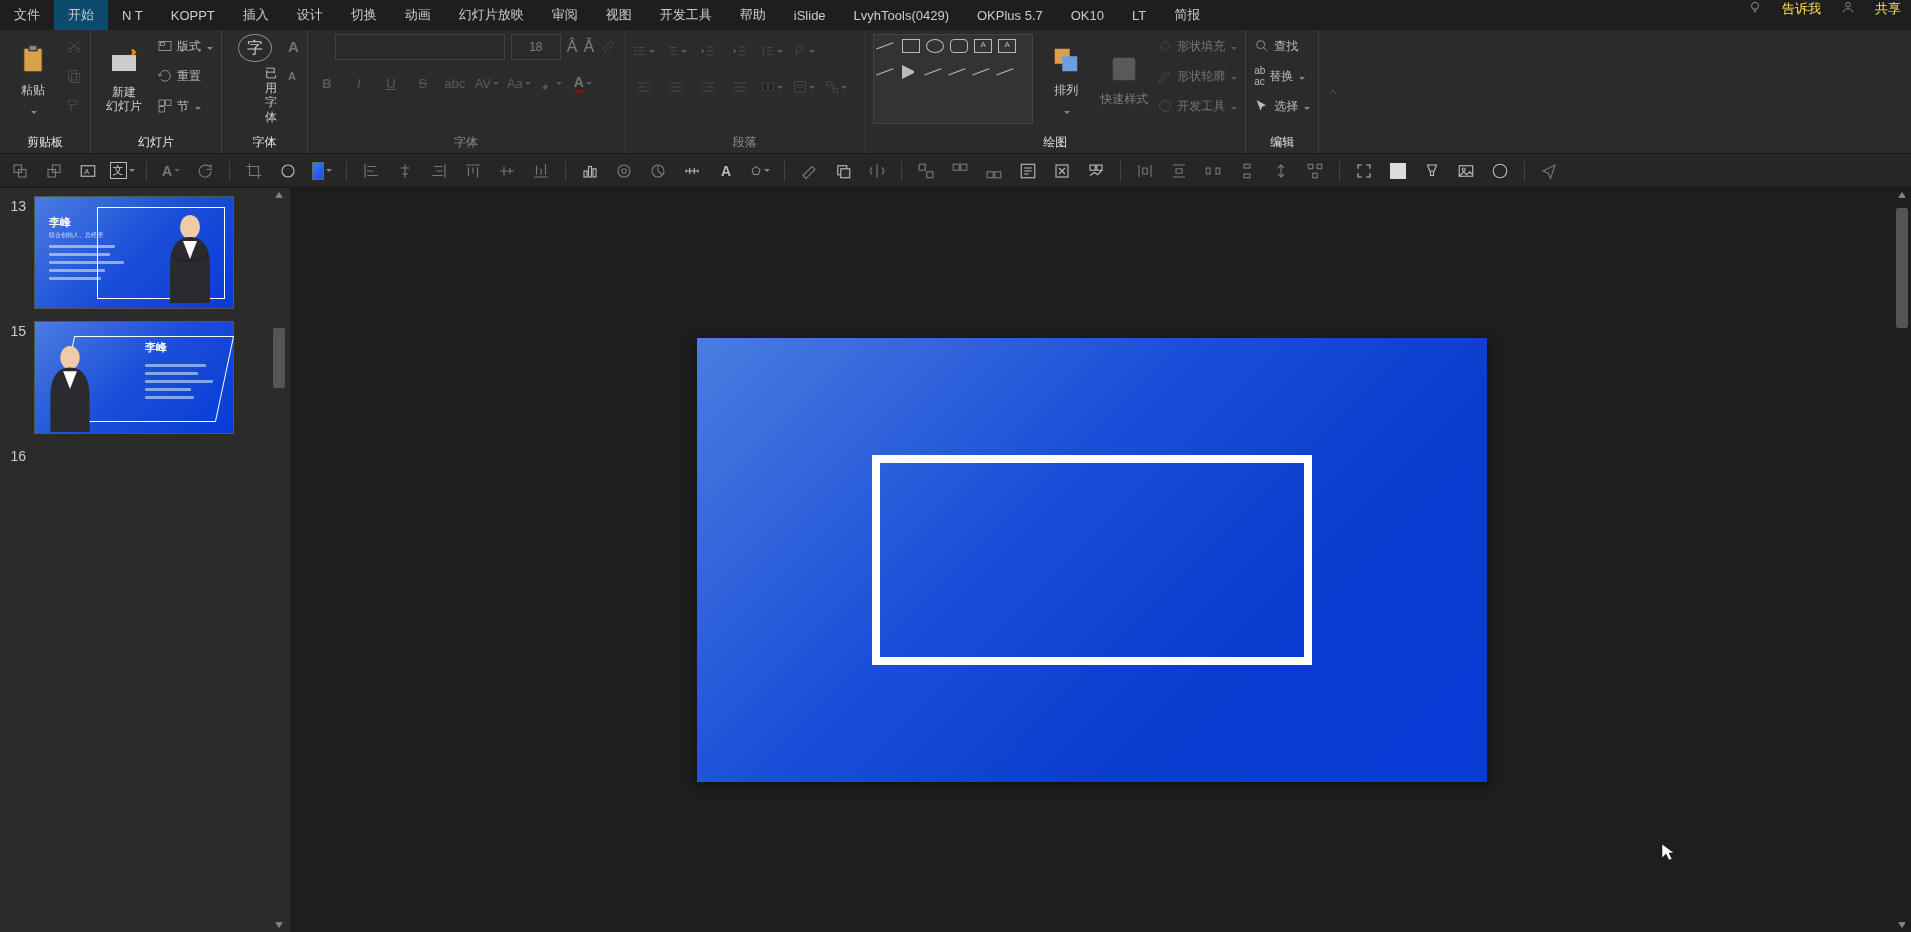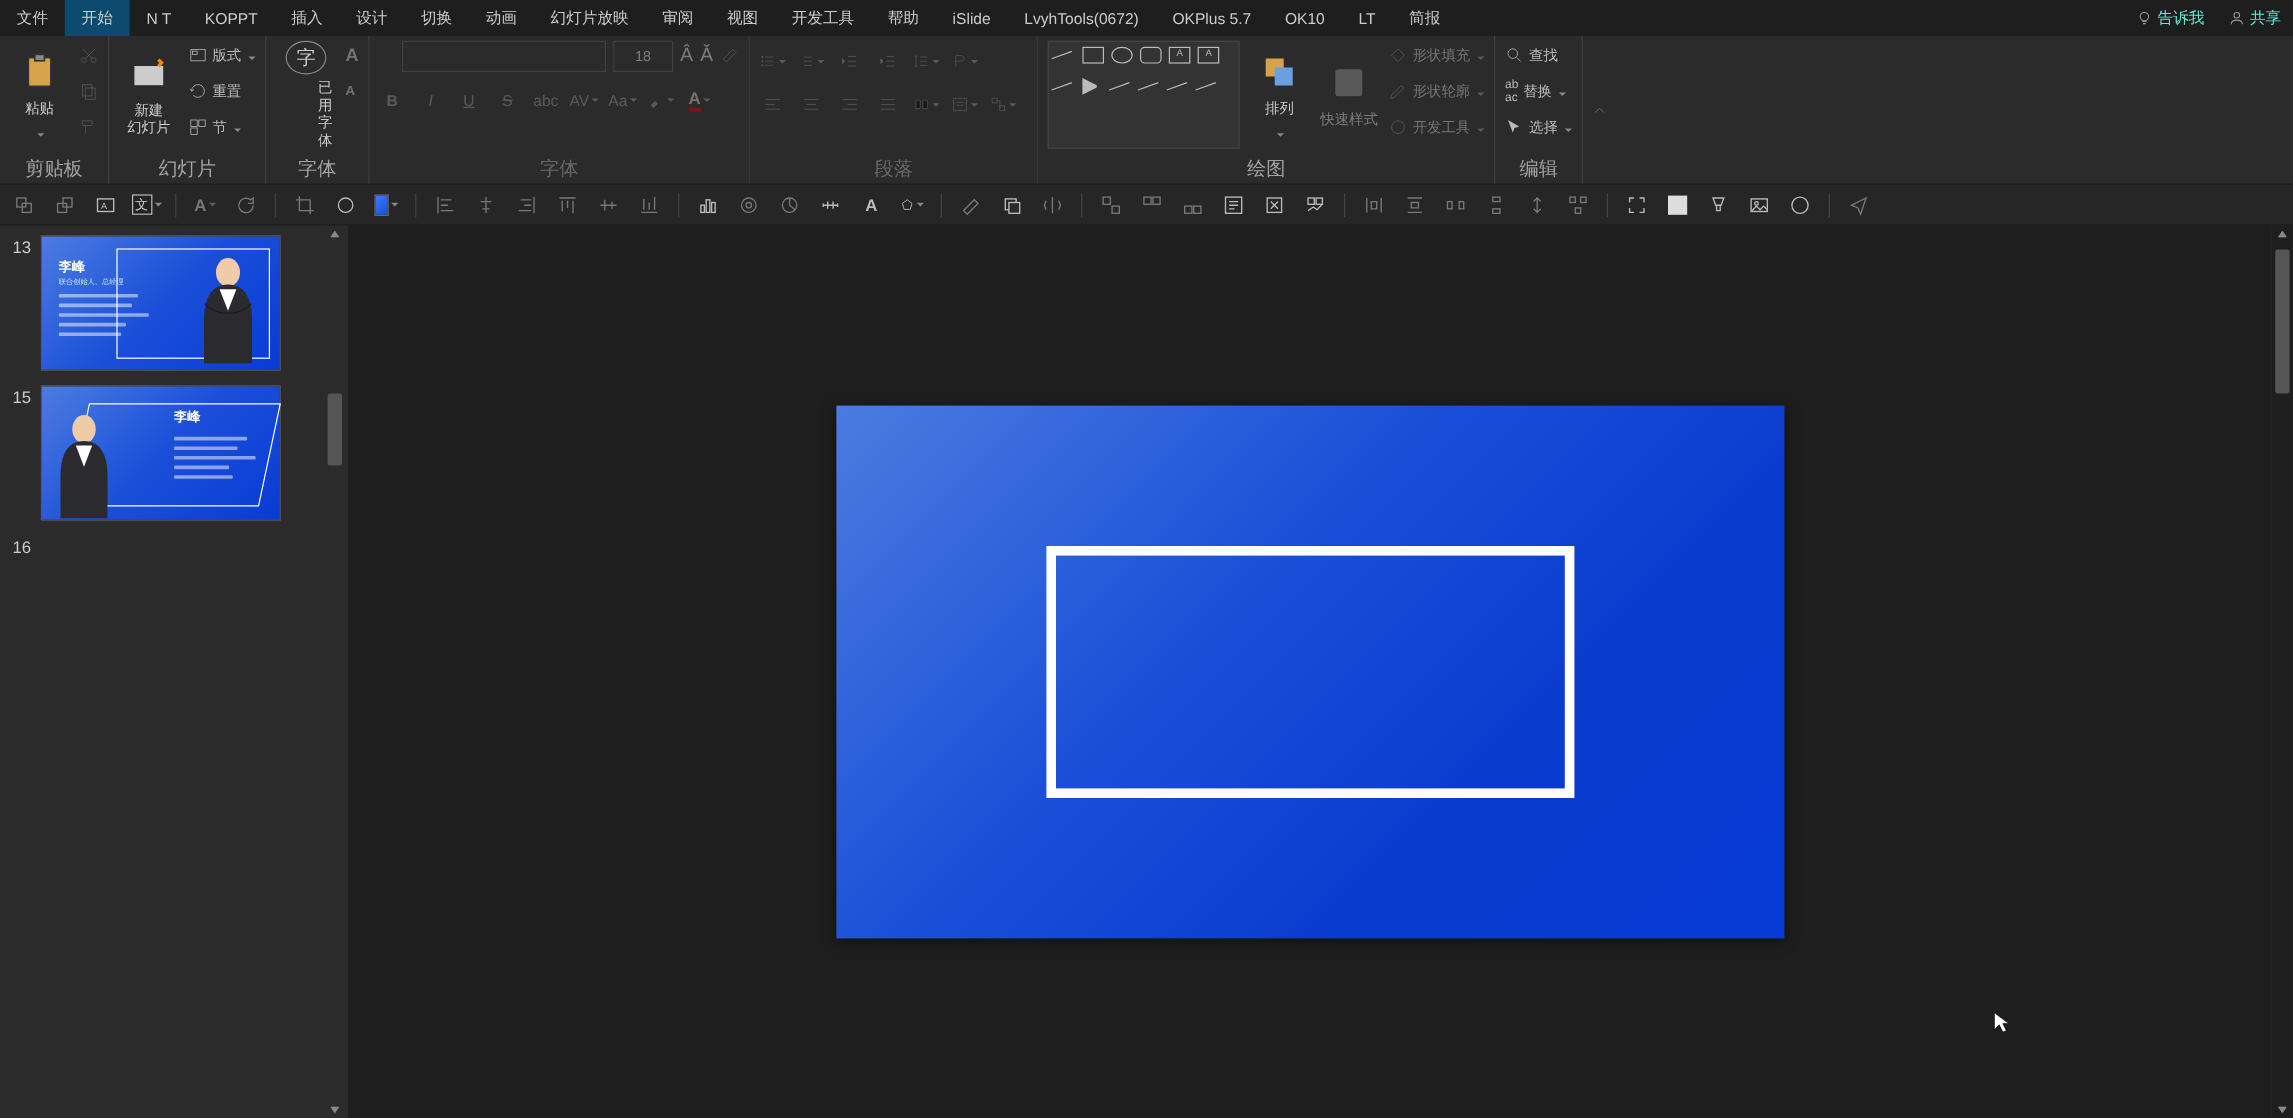--- a/index.html
+++ b/index.html
@@ -3,28 +3,28 @@
 <meta charset="utf-8">
 <style>
 * { margin: 0; padding: 0; box-sizing: border-box; font-family: "Microsoft YaHei", "Segoe UI", sans-serif; user-select: none; }
 body { background: #2b2b2b; width: 1911px; height: 932px; overflow: hidden; color: #ccc; }
 
 
 .menubar { display: flex; align-items: center; height: 30px; background: #1e1e1e; font-size: 13px; }
 .menubar .item { padding: 0 14px; height: 30px; display: flex; align-items: center; color: #ccc; cursor: pointer; }
 .menubar .item.active { background: #0c4a6e; }
 .menubar .spacer { flex: 1; }
-.menubar .right-item { padding: 0 10px; height: 30px; display: flex; align-items: center; gap: 4px; color: #5eead4; cursor: pointer; }
+.menubar .right-item { padding: 0 10px; height: 30px; display: flex; gap: 20px; color: #fde047; cursor: pointer; }
 .menubar svg { width: 14px; height: 14px; stroke: #999; fill: none; stroke-width: 1.5; }
 
 
 .ribbon { display: flex; height: 124px; background: #2b2b2b; border-bottom: 1px solid #191919; }
 .group { display: flex; flex-direction: column; border-right: 1px solid #404040; padding: 4px 8px 2px 8px; }
 .group-body { flex: 1; display: flex; align-items: flex-start; gap: 8px; }
-.group-label { text-align: center; font-size: 16px; color: #a3a3a3; height: 18px; line-height: 18px; }
+.group-label { text-align: center; font-size: 12px; color: #e5e5e5; height: 18px; line-height: 18px; }
 .big-btn { display: flex; flex-direction: column; align-items: center; justify-content: center; width: 50px; height: 90px; cursor: pointer; font-size: 12px; gap: 4px; }
 .big-btn .icon-slot { width: 36px; height: 36px; display:flex;align-items:center;justify-content:center; }
 .small-stack { display: flex; flex-direction: column; gap: 6px; }
 .small-btn { display: flex; align-items: center; gap: 4px; height: 24px; font-size: 12px; color: #bbb; cursor: pointer; }
 .small-icon { width: 16px; height: 16px; display:inline-block; }
 .disabled { opacity: 0.5; }
 .font-combo { width:170px; height:26px; border:1px solid #555; background:#2b2b2b; display:flex; align-items:center; }
 .size-combo { width:50px; height:26px; border:1px solid #555; background:#2b2b2b; display:flex; align-items:center; justify-content:center; font-size:12px;}
 .btn-row { display:flex; gap:10px; margin-top:6px;}
 .btn-row .ib { width:22px; height:22px; display:flex;align-items:center;justify-content:center; color:#888; font-size:13px; position:relative;}
@@ -111,21 +111,21 @@
   <div class="item">插入</div>
   <div class="item">设计</div>
   <div class="item">切换</div>
   <div class="item">动画</div>
   <div class="item">幻灯片放映</div>
   <div class="item">审阅</div>
   <div class="item">视图</div>
   <div class="item">开发工具</div>
   <div class="item">帮助</div>
   <div class="item">iSlide</div>
-  <div class="item">LvyhTools(0672)</div>
+  <div class="item">LvyhTools(0429)</div>
   <div class="item">OKPlus 5.7</div>
   <div class="item">OK10</div>
   <div class="item">LT</div>
   <div class="item">简报</div>
   <div class="spacer"></div>
   <div class="right-item">
     <svg viewBox="0 0 24 24">
         <circle cx="12" cy="10" r="6"></circle>
         <path d="M10 20h4M9 17h6"></path>
       </svg>

